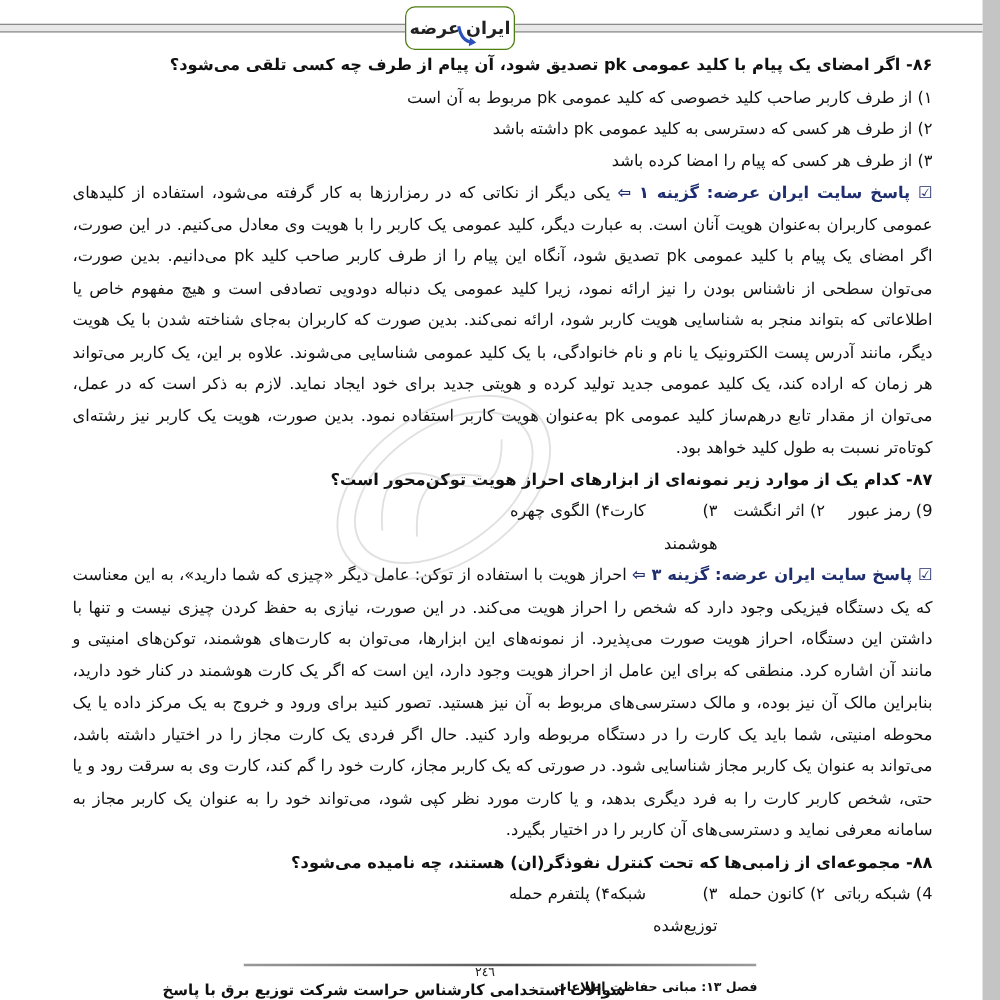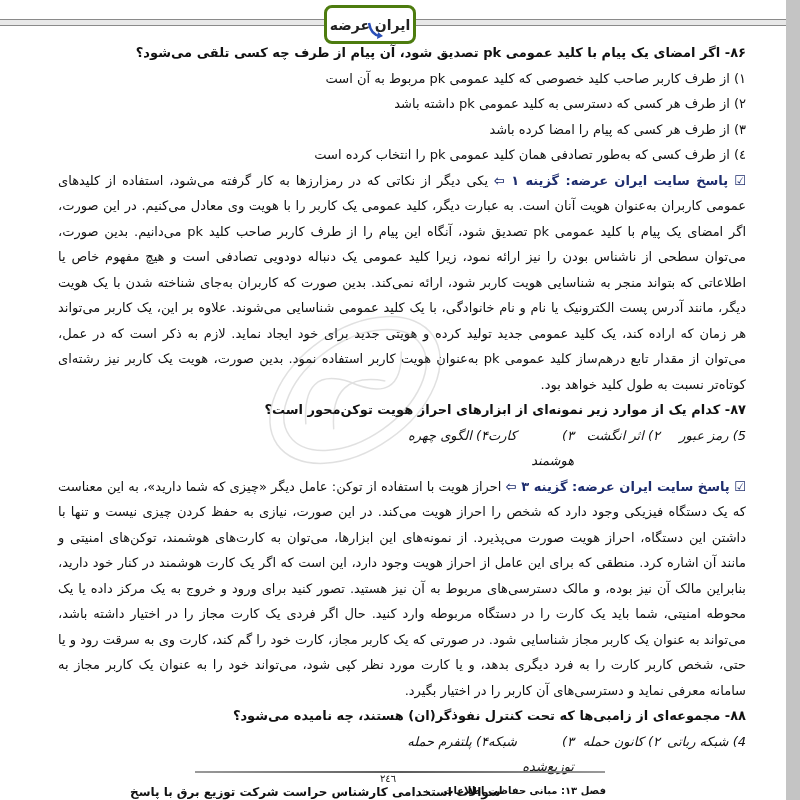--- a/index.html
+++ b/index.html
@@ -13,38 +13,38 @@
     position:absolute; left:0; top:0; width:786px; height:800px;
     background:#ffffff;
   }
   .rule-top {
     position:absolute; top:19px; left:0; width:786px; height:5px;
     border-top:1px solid #8a8a8a; border-bottom:1px solid #8a8a8a;
     background:#e8e8e8;
   }
   .logo {
     position:absolute; top:5px; left:324px; width:86px; height:33px;
-    border:3px solid #4d7c0f; border-radius:8px;
+    border:1px solid #4d7c0f; border-radius:8px;
     background:#fff;
     display:flex; align-items:center; justify-content:center;
     font-family:"DejaVu Sans", sans-serif; font-weight:bold; font-size:14px; color:#222;
     direction:rtl;
   }
   .logo .arrow { position:absolute; left:40px; top:12px; width:18px; height:20px; }
   .content {
     position:absolute; left:58px; right:40px; top:40px;
     direction:rtl; text-align:justify;
     font-size:13px; color:#111; line-height:25.5px;
   }
   .q { font-weight:bold; margin:0; }
   .opt { margin:0; }
   .ans { margin:0; text-align-last:right; }
   .ans-label { color:#1f2e6e; font-weight:bold; }
   .row4 { display:flex; direction:rtl; margin:0; }
-  .row4 span { display:inline-block;font-style:italic; }
+  .row4 span { display:inline-block; }
   .row4 .c1 { width:86px; } .row4 .c2 { width:86px; } .row4 .c3 { width:86px; }
   .watermark {
     position:absolute; left:225px; top:260px; width:260px; height:260px;
     opacity:0.22; pointer-events:none;
   }
   .rule-bottom {
     position:absolute; top:771px; left:195px; width:410px; height:2px;
     background:linear-gradient(to right,#9a9a9a,#5a5a5a 50%,#9a9a9a);
   }
   .page-num {
@@ -71,26 +71,25 @@
       <path d="M11 12 L16 16 L10 19 Z" fill="#2a4fb8"></path>
     </svg>
   </div>
 
   <div class="content">
 
     <p class="q">۸۶- اگر امضای یک پیام با کلید عمومی pk تصدیق شود، آن پیام از طرف چه کسی تلقی می‌شود؟</p>
     <p class="opt">۱) از طرف کاربر صاحب کلید خصوصی که کلید عمومی pk مربوط به آن است</p>
     <p class="opt">۲) از طرف هر کسی که دسترسی به کلید عمومی pk داشته باشد</p>
     <p class="opt">۳) از طرف هر کسی که پیام را امضا کرده باشد</p>
-    <p class="opt">٤) از طرف کسی که به‌طور تصادفی همان کلید عمومی pk را انتخاب کرده است</p>
     <p class="ans"><span class="ans-label">☑ پاسخ سایت ایران عرضه: گزینه ۱ ⇦</span><span> یکی دیگر از نکاتی که در رمزارزها به کار گرفته می‌شود، استفاده از کلیدهای عمومی کاربران به‌عنوان هویت آنان است. به عبارت دیگر، کلید عمومی یک کاربر را با هویت وی معادل می‌کنیم. در این صورت، اگر امضای یک پیام با کلید عمومی pk تصدیق شود، آنگاه این پیام را از طرف کاربر صاحب کلید pk می‌دانیم. بدین صورت، می‌توان سطحی از ناشناس بودن را نیز ارائه نمود، زیرا کلید عمومی یک دنباله دودویی تصادفی است و هیچ مفهوم خاص یا اطلاعاتی که بتواند منجر به شناسایی هویت کاربر شود، ارائه نمی‌کند. بدین صورت که کاربران به‌جای شناخته شدن با یک هویت دیگر، مانند آدرس پست الکترونیک یا نام و نام خانوادگی، با یک کلید عمومی شناسایی می‌شوند. علاوه بر این، یک کاربر می‌تواند هر زمان که اراده کند، یک کلید عمومی جدید تولید کرده و هویتی جدید برای خود ایجاد نماید. لازم به ذکر است که در عمل، می‌توان از مقدار تابع درهم‌ساز کلید عمومی pk به‌عنوان هویت کاربر استفاده نمود. بدین صورت، هویت یک کاربر نیز رشته‌ای کوتاه‌تر نسبت به طول کلید خواهد بود.</span></p>
 
     <p class="q">۸۷- کدام یک از موارد زیر نمونه‌ای از ابزارهای احراز هویت توکن‌محور است؟</p>
     <div class="row4">
-      <span class="c1">5) رمز عبور</span>
+      <span class="c1">9) رمز عبور</span>
       <span class="c2">۲) اثر انگشت</span>
       <span class="c3">۳) کارت هوشمند</span>
       <span>۴) الگوی چهره</span>
     </div>
     <p class="ans"><span class="ans-label">☑ پاسخ سایت ایران عرضه: گزینه ۳ ⇦</span><span> احراز هویت با استفاده از توکن: عامل دیگر «چیزی که شما دارید»، به این معناست که یک دستگاه فیزیکی وجود دارد که شخص را احراز هویت می‌کند. در این صورت، نیازی به حفظ کردن چیزی نیست و تنها با داشتن این دستگاه، احراز هویت صورت می‌پذیرد. از نمونه‌های این ابزارها، می‌توان به کارت‌های هوشمند، توکن‌های امنیتی و مانند آن اشاره کرد. منطقی که برای این عامل از احراز هویت وجود دارد، این است که اگر یک کارت هوشمند در کنار خود دارید، بنابراین مالک آن نیز بوده، و مالک دسترسی‌های مربوط به آن نیز هستید. تصور کنید برای ورود و خروج به یک مرکز داده یا یک محوطه امنیتی، شما باید یک کارت را در دستگاه مربوطه وارد کنید. حال اگر فردی یک کارت مجاز را در اختیار داشته باشد، می‌تواند به عنوان یک کاربر مجاز شناسایی شود. در صورتی که یک کاربر مجاز، کارت خود را گم کند، کارت وی به سرقت رود و یا حتی، شخص کاربر کارت را به فرد دیگری بدهد، و یا کارت مورد نظر کپی شود، می‌تواند خود را به عنوان یک کاربر مجاز به سامانه معرفی نماید و دسترسی‌های آن کاربر را در اختیار بگیرد.</span></p>
 
     <p class="q">۸۸- مجموعه‌ای از زامبی‌ها که تحت کنترل نفوذگر(ان) هستند، چه نامیده می‌شود؟</p>
     <div class="row4">
       <span class="c1">4) شبکه رباتی</span>
       <span class="c2">۲) کانون حمله</span>

